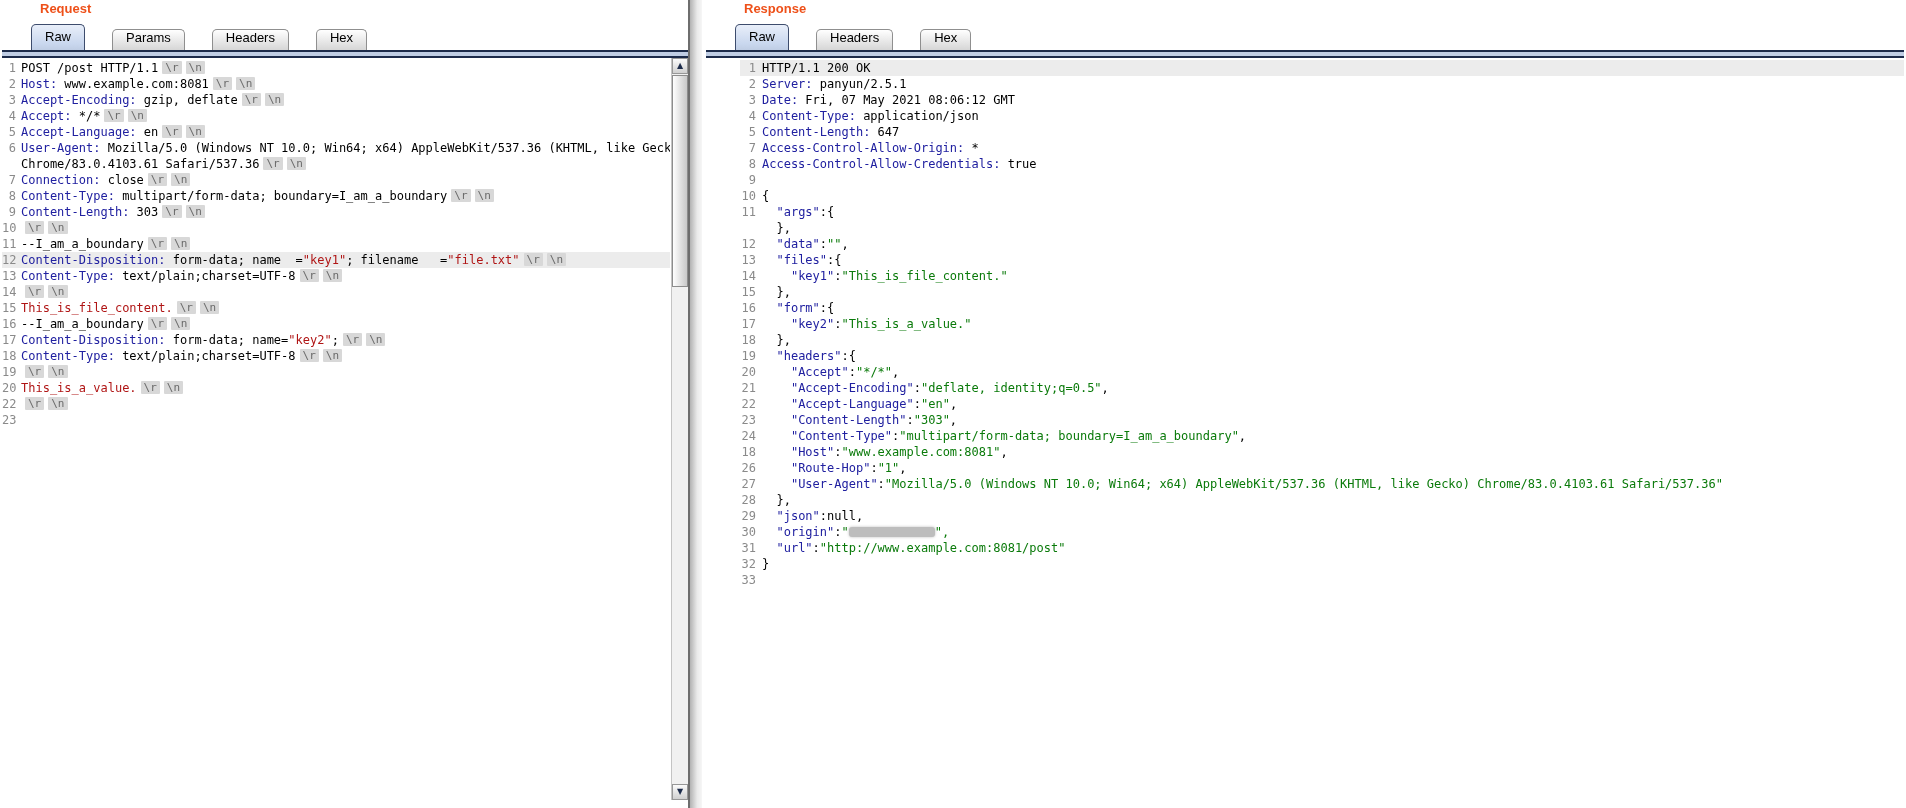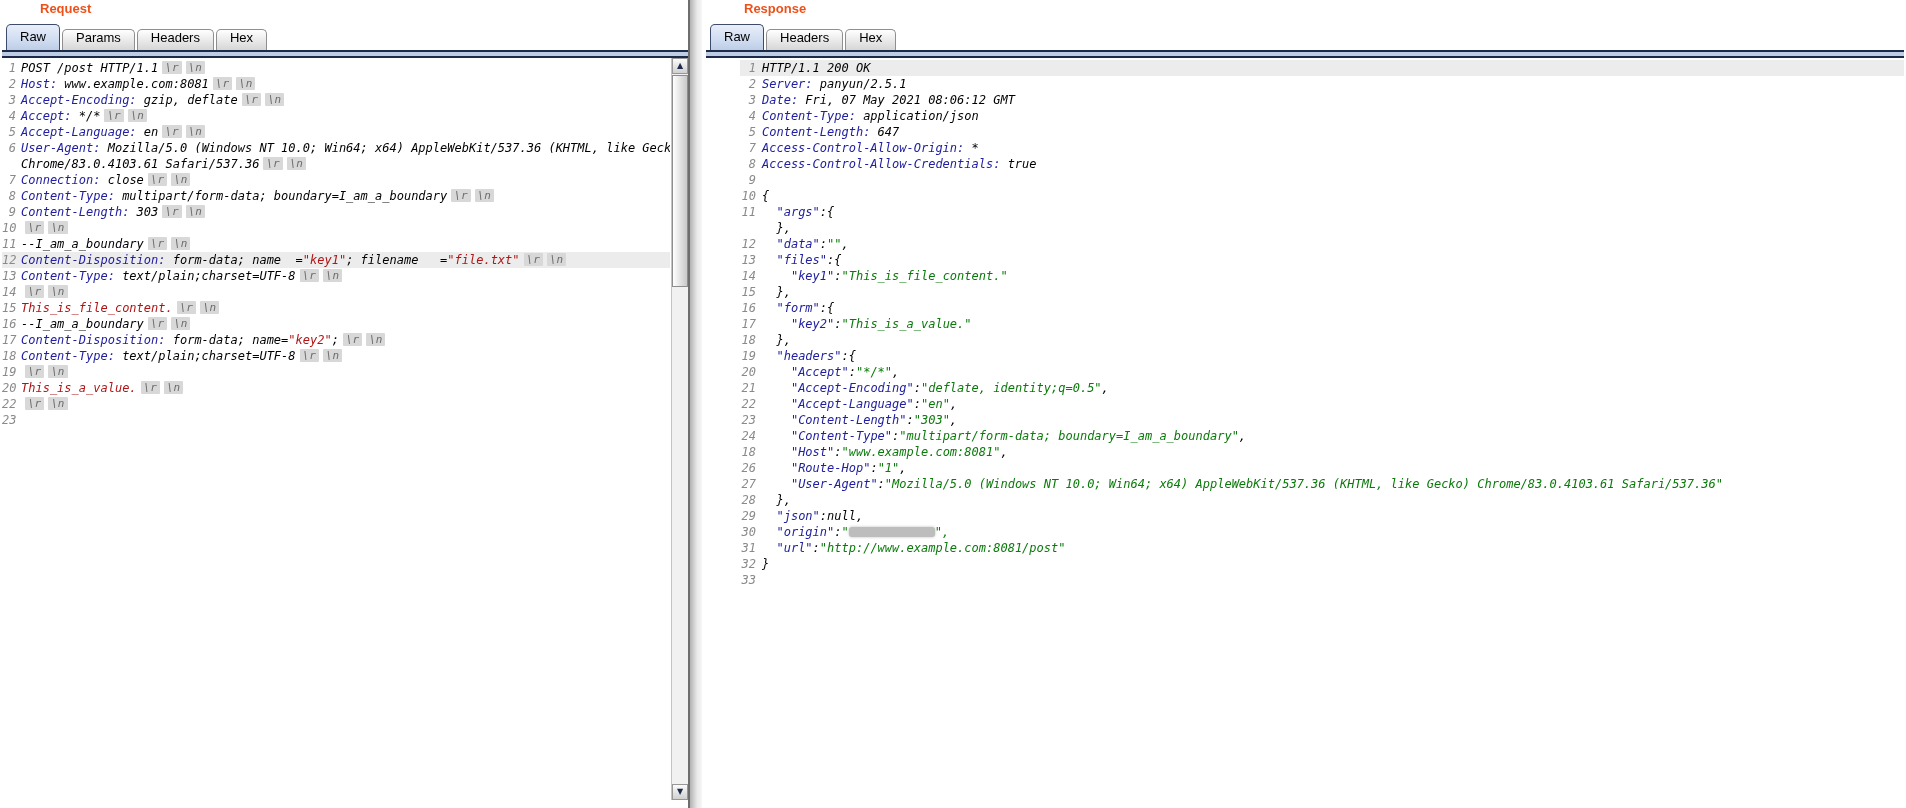--- a/index.html
+++ b/index.html
@@ -7,30 +7,30 @@
        font-family:"DejaVu Sans Mono","Liberation Mono",monospace;}
   .panel{position:absolute;top:0;height:806px;}
   .panel.req{left:2px;width:686px;}
   .panel.resp{left:706px;width:1198px;}
   .panel-title{position:absolute;top:1px;left:5px;font:bold 13px "Liberation Sans",sans-serif;color:#ee5019;margin-left:33px;}
   
   .tabs{position:absolute;top:24px;left:4px;height:26px;display:flex;align-items:flex-end;gap:2px;z-index:3;}
   .tab{box-sizing:border-box;height:21px;line-height:19px;padding:0 13px;
        font:13px "Liberation Sans",sans-serif;color:#000;
        background:linear-gradient(#ffffff,#d6d6d6);
-       border:1px solid #8f8f8f;border-bottom:none;border-radius:5px 5px 0 0;cursor:default;}
+       border:1px solid #8f8f8f;border-bottom:none;border-radius:5px 5px 0 0;cursor:default;margin-left:25px;}
   .tab.sel{height:26px;line-height:23px;background:linear-gradient(#e9effa 0%,#c9d7ee 75%,#bfcde4 100%);
        border:1px solid #3d4c6d;border-bottom:none;position:relative;z-index:4;}
   .tabband{position:absolute;top:50px;left:0;right:0;height:4px;background:#bfcde4;
        border-top:2px solid #1c2b4a;border-bottom:2px solid #1c2b4a;z-index:2;}
   
   .editor{position:absolute;top:58px;left:0;bottom:6px;overflow:hidden;padding-top:2px;background:#fff;}
   .req .editor{right:18px;}
   .resp .editor{right:0;margin-left:34px;}
-  .row{height:16px;line-height:16px;font-size:12px;white-space:pre;font-style:italic;}
+  .row{height:16px;line-height:16px;font-size:12px;white-space:pre;}
   .row.hl{background:#ececec;}
   .num{display:inline-block;width:14px;margin-right:5px;text-align:right;color:#8a8a8a;}
   .resp .num{width:16px;margin-right:6px;}
   .c-plain{color:#000000;}
   .c-name{color:#2020a0;}
   .c-red{color:#b01515;}
   .c-key{color:#2020a0;}
   .c-val{color:#0a7a0a;}
   .chip{display:inline-block;background:#d8d8d8;color:#6a6a6a;font-size:11px;line-height:13px;
         padding:0 3px;margin-left:4px;border-radius:1px;vertical-align:1px;}

